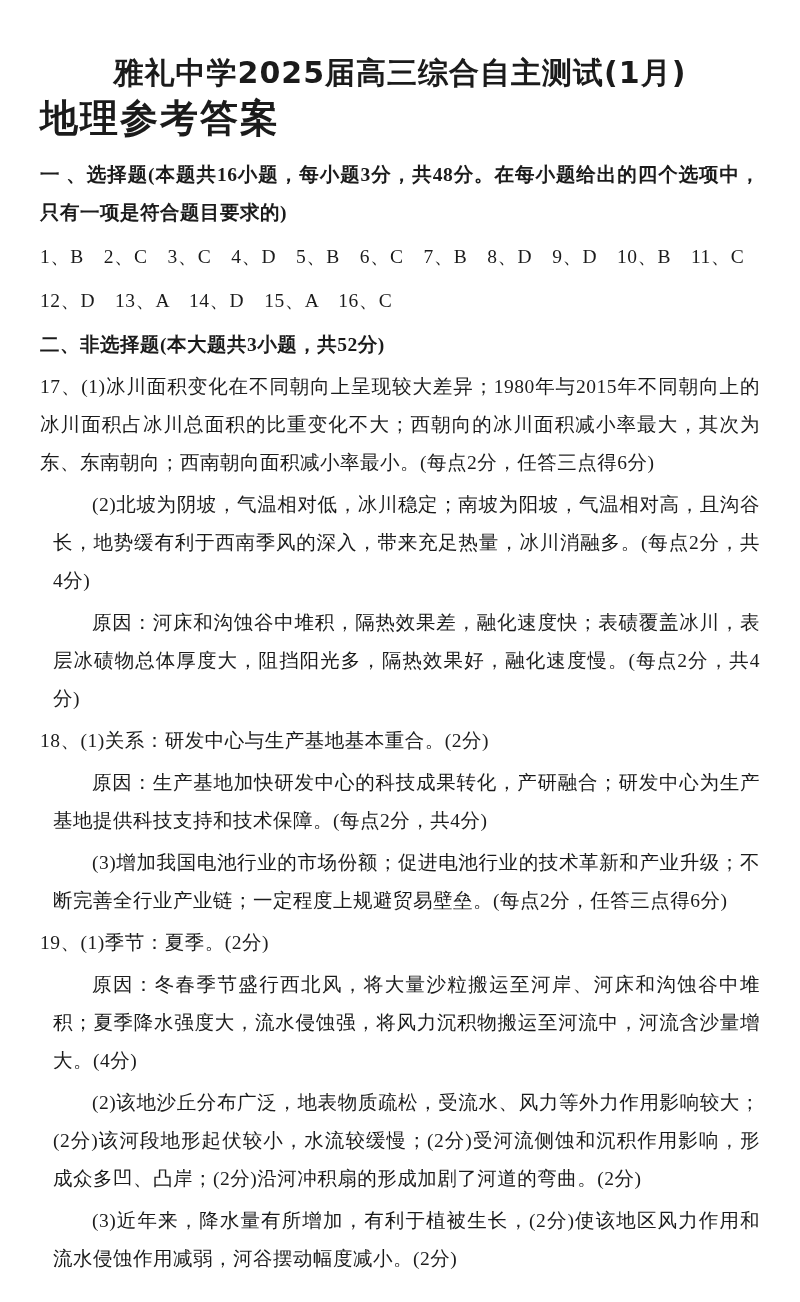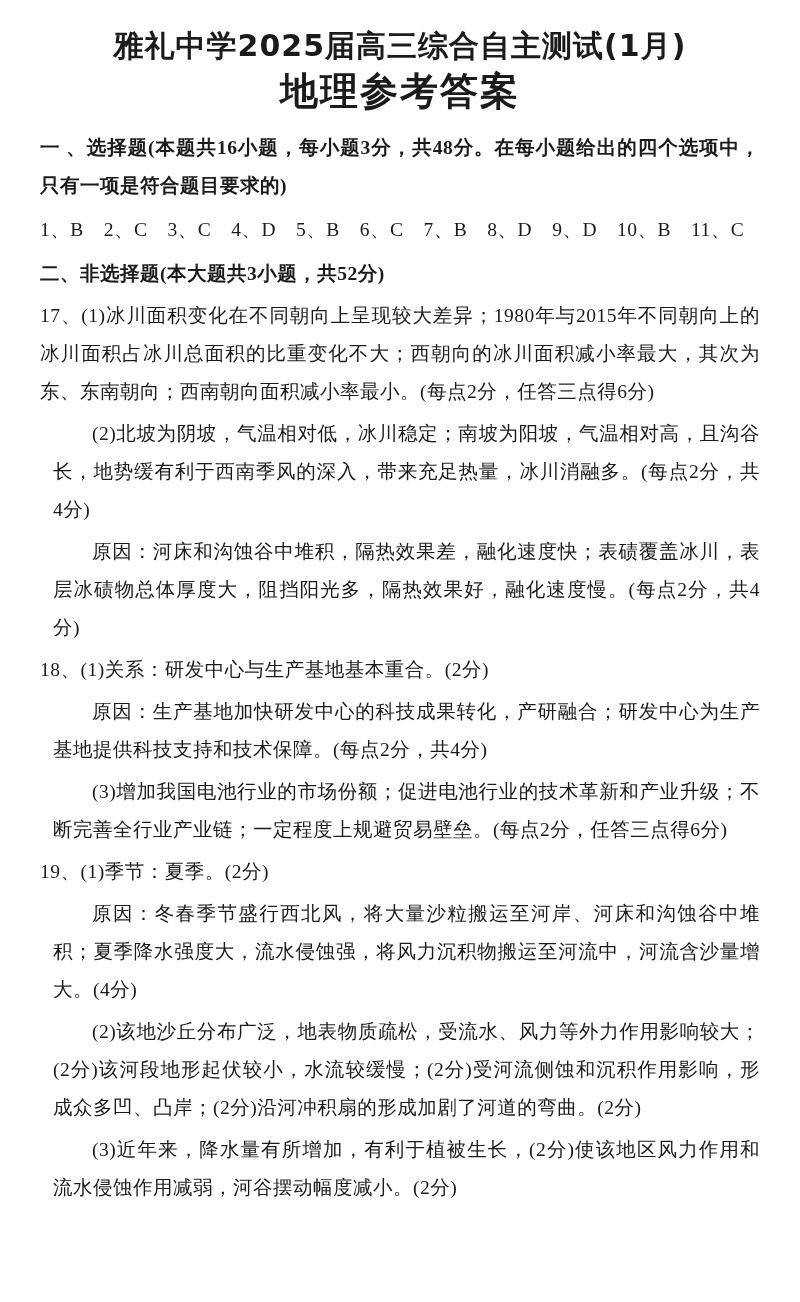--- a/index.html
+++ b/index.html
@@ -9,37 +9,36 @@
   }
   .page {
     position: relative;
     width: 800px;
     height: 1302px;
     margin: 0 auto;
     background: #ffffff;
     color: #1b1b1b;
     overflow: hidden;
     box-sizing: border-box;
-    padding: 25px 40px 0 40px;
+    padding: 52px 40px 0 40px;
   }
   .t1 {
     font-family: "DejaVu Sans", "Liberation Sans", sans-serif;
     font-weight: 700;
     font-size: 30px;
     line-height: 42px;
     text-align: center;
     letter-spacing: 1px;
     margin: 0;
   }
   .t2 {
     font-family: "DejaVu Sans", "Liberation Sans", sans-serif;
     font-weight: 700;
     font-size: 38px;
     line-height: 48px;
-    text-align: center;
     letter-spacing: 2px;
     margin: 0 0 14px 0;
   }
   .para {
     font-family: "Liberation Serif", "DejaVu Serif", serif;
     font-size: 19.5px;
     line-height: 38px;
     letter-spacing: 0.5px;
     text-align: justify;
     margin: 4px 0;
@@ -57,20 +56,21 @@
 </style>
 </head>
 <body>
 
 <div class="page">
   <div class="t1">雅礼中学2025届高三综合自主测试(1月)</div>
   <div class="t2">地理参考答案</div>
 
   <div class="para bold">一 、选择题(本题共16小题，每小题3分，共48分。在每小题给出的四个选项中，只有一项是符合题目要求的)</div>
   <div class="para ans">1、B　2、C　3、C　4、D　5、B　6、C　7、B　8、D　9、D　10、B　11、C</div>
+  <div class="para ans">12、D　13、A　14、D　15、A　16、C</div>
 
   <div class="para bold">二、非选择题(本大题共3小题，共52分)</div>
 
   <div class="para">17、(1)冰川面积变化在不同朝向上呈现较大差异；1980年与2015年不同朝向上的冰川面积占冰川总面积的比重变化不大；西朝向的冰川面积减小率最大，其次为东、东南朝向；西南朝向面积减小率最小。(每点2分，任答三点得6分)</div>
   <div class="para ind">(2)北坡为阴坡，气温相对低，冰川稳定；南坡为阳坡，气温相对高，且沟谷长，地势缓有利于西南季风的深入，带来充足热量，冰川消融多。(每点2分，共4分)</div>
   <div class="para ind">原因：河床和沟蚀谷中堆积，隔热效果差，融化速度快；表碛覆盖冰川，表层冰碛物总体厚度大，阻挡阳光多，隔热效果好，融化速度慢。(每点2分，共4分)</div>
 
   <div class="para">18、(1)关系：研发中心与生产基地基本重合。(2分)</div>
   <div class="para ind">原因：生产基地加快研发中心的科技成果转化，产研融合；研发中心为生产基地提供科技支持和技术保障。(每点2分，共4分)</div>
   <div class="para ind">(3)增加我国电池行业的市场份额；促进电池行业的技术革新和产业升级；不断完善全行业产业链；一定程度上规避贸易壁垒。(每点2分，任答三点得6分)</div>

